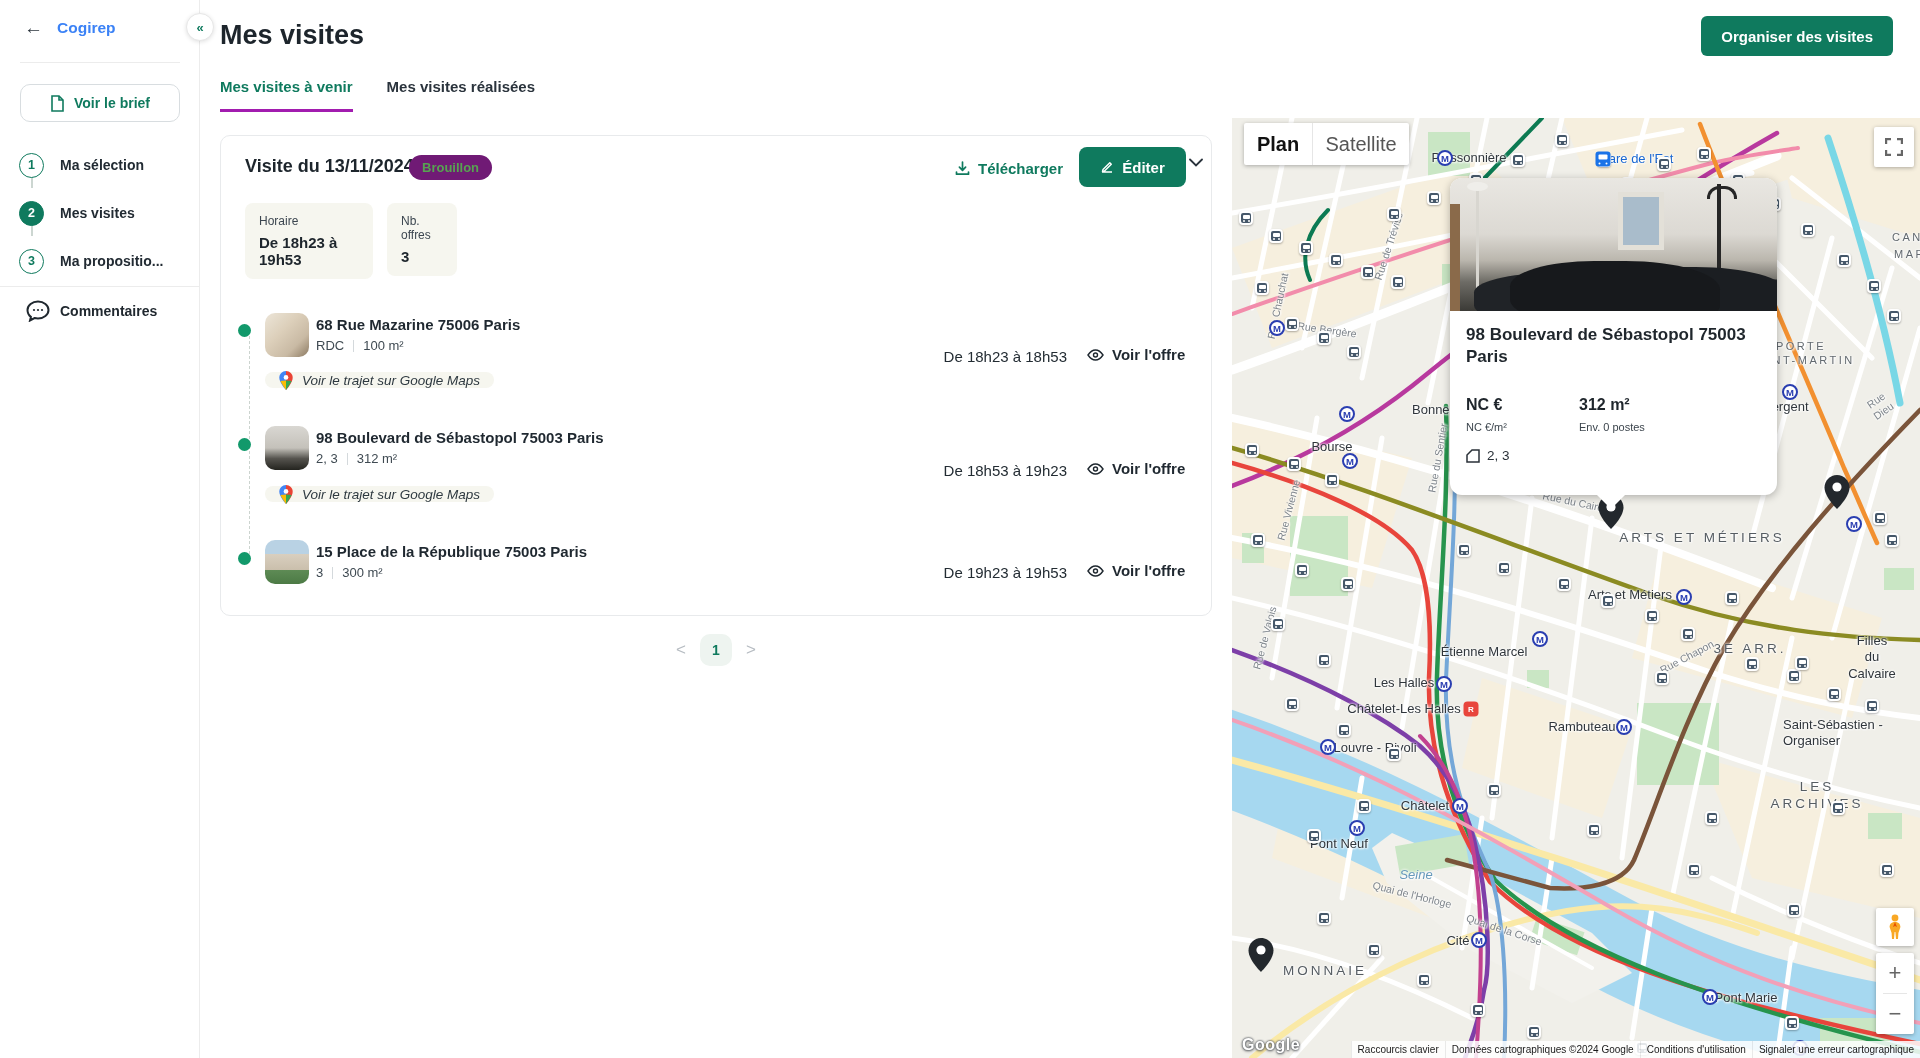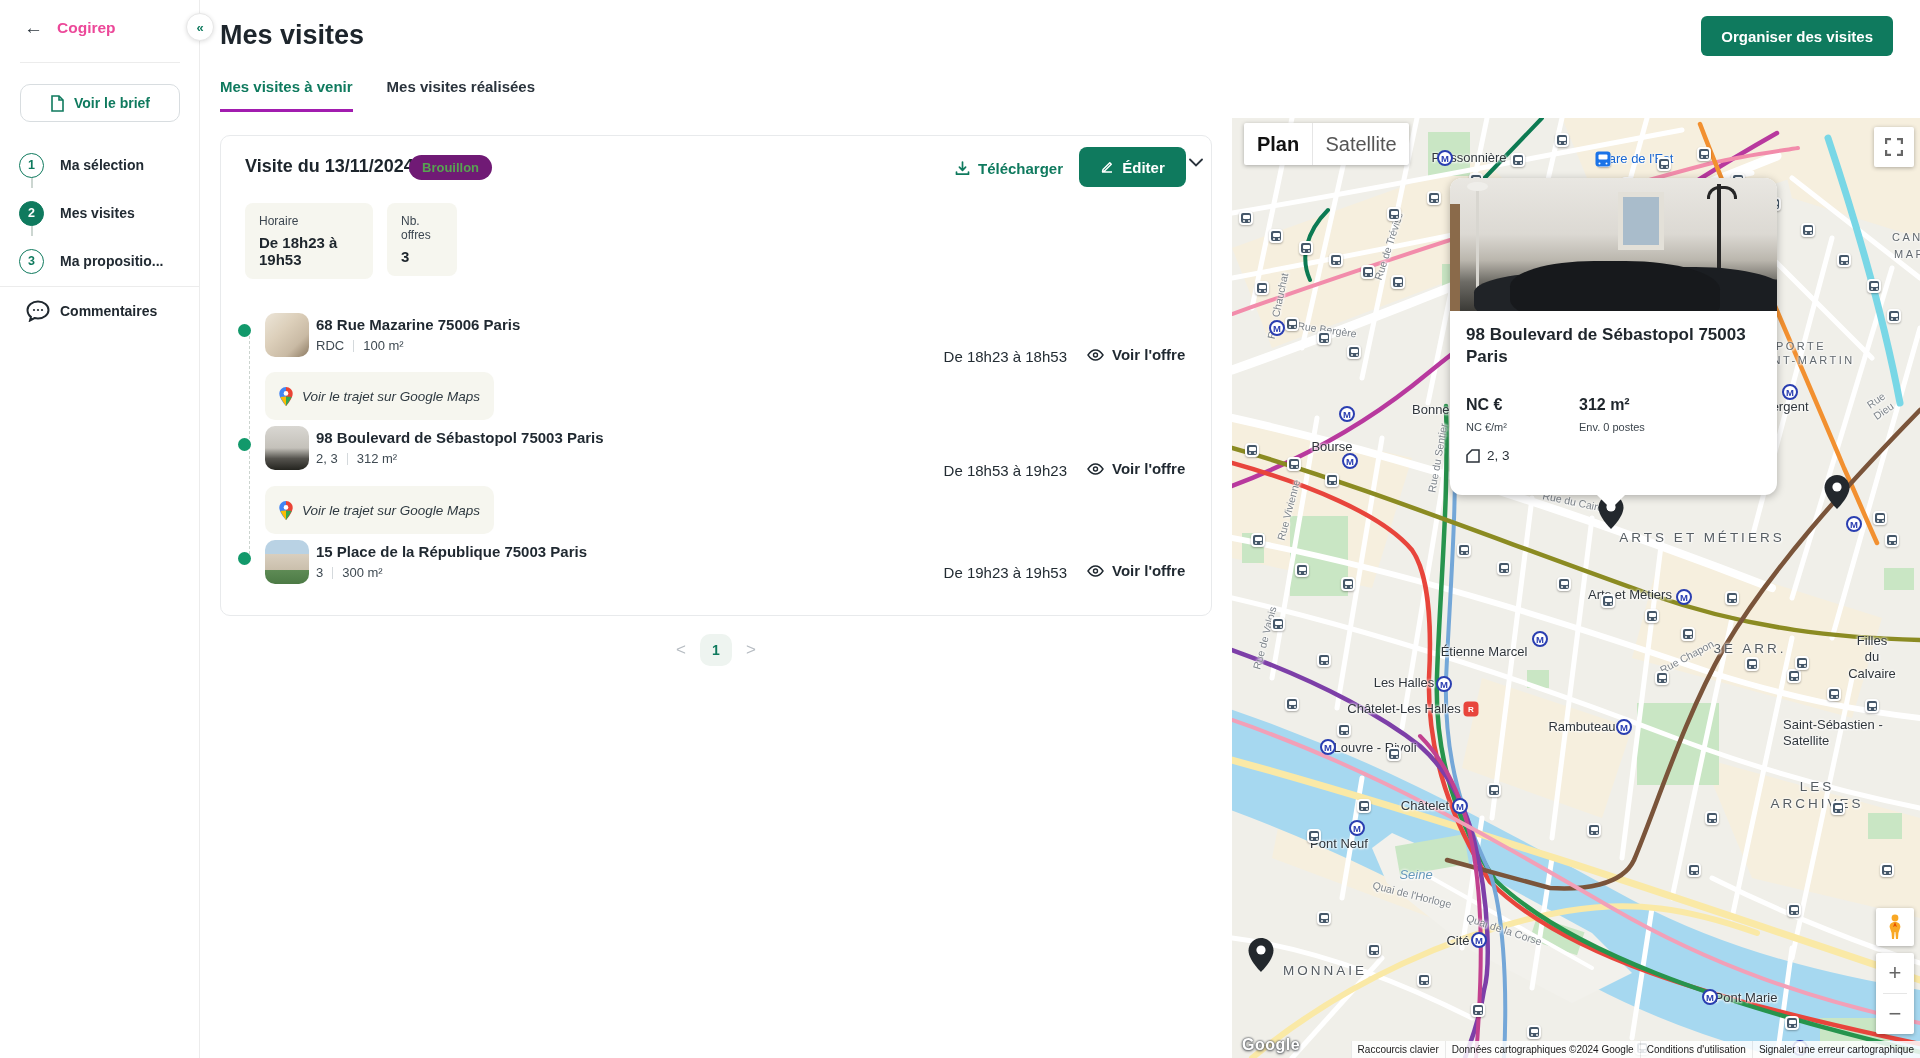--- a/index.html
+++ b/index.html
@@ -2,21 +2,21 @@
 <html><head>
 <meta charset="utf-8">
 <style>
   *{margin:0;padding:0;box-sizing:border-box;font-family:"Liberation Sans",sans-serif;}
   html,body{width:1920px;height:1058px;overflow:hidden;background:#fff;}
   body{position:relative;color:#20282f;}
   
   .sidebar{position:absolute;left:0;top:0;width:200px;height:1058px;background:#fff;border-right:1px solid #ececec;z-index:4;}
   .brand-row{position:absolute;left:24px;top:18px;display:flex;align-items:center;gap:14px;}
   .back{font-size:19px;color:#2a333b;cursor:pointer;line-height:1;}
-  .brand{font-size:15.5px;font-weight:800;color:#ec4899;text-align:right;}
+  .brand{font-size:15.5px;font-weight:800;color:#3b82f6;text-align:right;}
   .sep{position:absolute;height:1px;background:#ececec;}
   .brief-btn{position:absolute;left:20px;top:84px;width:160px;height:38px;border:1px solid #d8dde0;background:#fff;border-radius:10px;display:flex;align-items:center;justify-content:center;gap:9px;color:#0f7a5e;font-size:14px;font-weight:700;cursor:pointer;}
   .steps{position:absolute;left:0;top:138px;width:200px;}
   .step{position:absolute;left:0;height:40px;display:flex;align-items:center;}
   .step-circle{position:absolute;left:19px;width:25px;height:25px;border-radius:50%;border:1.5px solid #0f7a5e;color:#0f7a5e;font-size:12.5px;font-weight:700;display:flex;align-items:center;justify-content:center;background:#fff;z-index:1;}
   .step.active .step-circle{background:#0f7a5e;color:#fff;border-color:#0f7a5e;}
   .step-label{position:absolute;left:60px;font-size:14px;font-weight:600;color:#222b33;white-space:nowrap;}
   .step-line{position:absolute;left:31px;width:1.5px;background:#ccd6d1;}
   .comments-row{position:absolute;left:26px;top:300px;display:flex;align-items:center;gap:10px;cursor:pointer;}
   .comments-row span{font-size:14px;font-weight:700;color:#20282f;}
@@ -38,21 +38,21 @@
   .info-label{font-size:12px;color:#3c4650;margin-bottom:6px;}
   .info-value{font-size:15px;font-weight:800;color:#1d252c;}
   .tl-line{position:absolute;left:28px;top:200px;height:218px;border-left:1.5px dashed #ccd4cf;}
   .tl-dot{position:absolute;left:17px;width:13px;height:13px;border-radius:50%;background:#12996b;}
   .thumb{position:absolute;left:44px;width:44px;height:44px;border-radius:10px;}
   .v-addr{position:absolute;left:95px;font-size:15px;font-weight:600;color:#1f2830;white-space:nowrap;}
   .v-sub{position:absolute;left:95px;font-size:13px;color:#3f4a52;display:flex;align-items:center;gap:9px;}
   .vline{width:1px;height:12px;background:#d4d9dc;}
   .v-time{position:absolute;left:700px;width:146px;text-align:right;font-size:15px;color:#232c33;}
   .v-offer{position:absolute;left:866px;display:flex;align-items:center;gap:8px;font-size:15px;font-weight:700;color:#1f2830;cursor:pointer;white-space:nowrap;}
-  .gm-chip{position:absolute;left:44px;height:48px;background:#f6f6ef;border-radius:10px;display:flex;align-items:center;gap:9px;padding:0 14px;cursor:pointer;}
+  .gm-chip{position:absolute;left:44px;height:16px;background:#f6f6ef;border-radius:10px;display:flex;align-items:center;gap:9px;padding:0 14px;cursor:pointer;}
   .gm-chip span{font-size:13.5px;font-style:italic;color:#2e3940;}
   .pagination{position:absolute;left:200px;top:634px;width:1032px;display:flex;align-items:center;justify-content:center;gap:14px;}
   .pg-arrow{color:#b6bcc2;font-size:17px;cursor:pointer;}
   .pg-page{width:32px;height:32px;border-radius:10px;background:#eef4f0;color:#0f7a5e;font-size:14px;font-weight:700;display:flex;align-items:center;justify-content:center;cursor:pointer;}
   
   .map{position:absolute;left:1232px;top:118px;width:688px;height:940px;background:#f0efe9;overflow:hidden;}
   .map svg.base{position:absolute;left:0;top:0;}
   .mlabel{position:absolute;z-index:2;transform:translate(-50%,-50%) rotate(var(--r,0deg));white-space:pre-line;text-align:center;line-height:1.25;text-shadow:0 0 3px #fff,0 0 3px #fff,1px 1px 2px #fff;}
   .mlabel.la{transform:translate(0,-50%) rotate(var(--r,0deg));text-align:left;}
   .st{font-size:10.5px;color:#7e858c;}
@@ -380,21 +380,21 @@
       <div class="mlabel sta" style="left: 100px; top: 329px;">Bourse</div>
       <div class="mlabel st" style="--r: -75deg; left: 57px; top: 392px;">Rue Vivienne</div>
       <div class="mlabel st" style="--r: -80deg; left: 206px; top: 340px;">Rue du Sentier</div>
       <div class="mlabel sta" style="left: 275px; top: 368px;">Sentier</div>
       <div class="mlabel st" style="--r: 12deg; left: 341px; top: 384px;">Rue du Caire</div>
       <div class="mlabel area big" style="left: 470px; top: 420px;">ARTS ET MÉTIERS</div>
       <div class="mlabel sta" style="left: 398px; top: 477px;">Arts et Métiers</div>
       <div class="mlabel area big" style="left: 518px; top: 531px;">3E ARR.</div>
       <div class="mlabel st" style="--r: -28deg; left: 455px; top: 539px;">Rue Chapon</div>
       <div class="mlabel sta" style="left: 640px; top: 539px;">Filles du Calvaire</div>
-      <div class="mlabel sta la" style="left: 551px; top: 615px;">Saint-Sébastien - Satellite</div>
+      <div class="mlabel sta la" style="left: 551px; top: 615px;">Saint-Sébastien - Organiser</div>
       <div class="mlabel sta" style="left: 252px; top: 534px;">Étienne Marcel</div>
       <div class="mlabel sta" style="left: 172px; top: 565px;">Les Halles</div>
       <div class="mlabel sta" style="left: 172px; top: 591px;">Châtelet-Les Halles</div>
       <div class="mlabel sta" style="left: 350px; top: 609px;">Rambuteau</div>
       <div class="mlabel area big" style="left: 585px; top: 678px;">LES ARCHIVES</div>
       <div class="mlabel sta" style="left: 143px; top: 630px;">Louvre - Rivoli</div>
       <div class="mlabel sta" style="left: 193px; top: 688px;">Châtelet</div>
       <div class="mlabel sta" style="left: 107px; top: 726px;">Pont Neuf</div>
       <div class="mlabel wat" style="left: 184px; top: 757px;">Seine</div>
       <div class="mlabel st" style="--r: 14deg; left: 180px; top: 777px;">Quai de l'Horloge</div>

